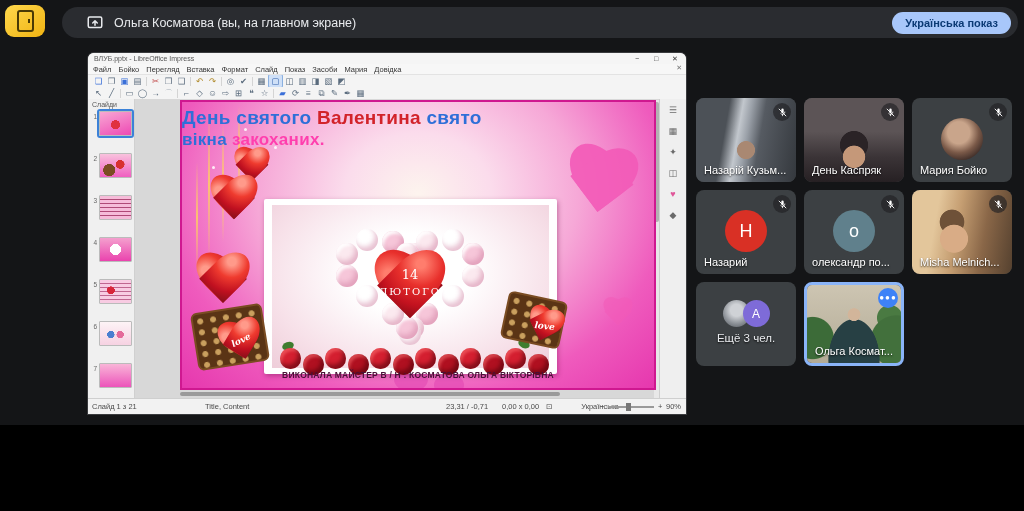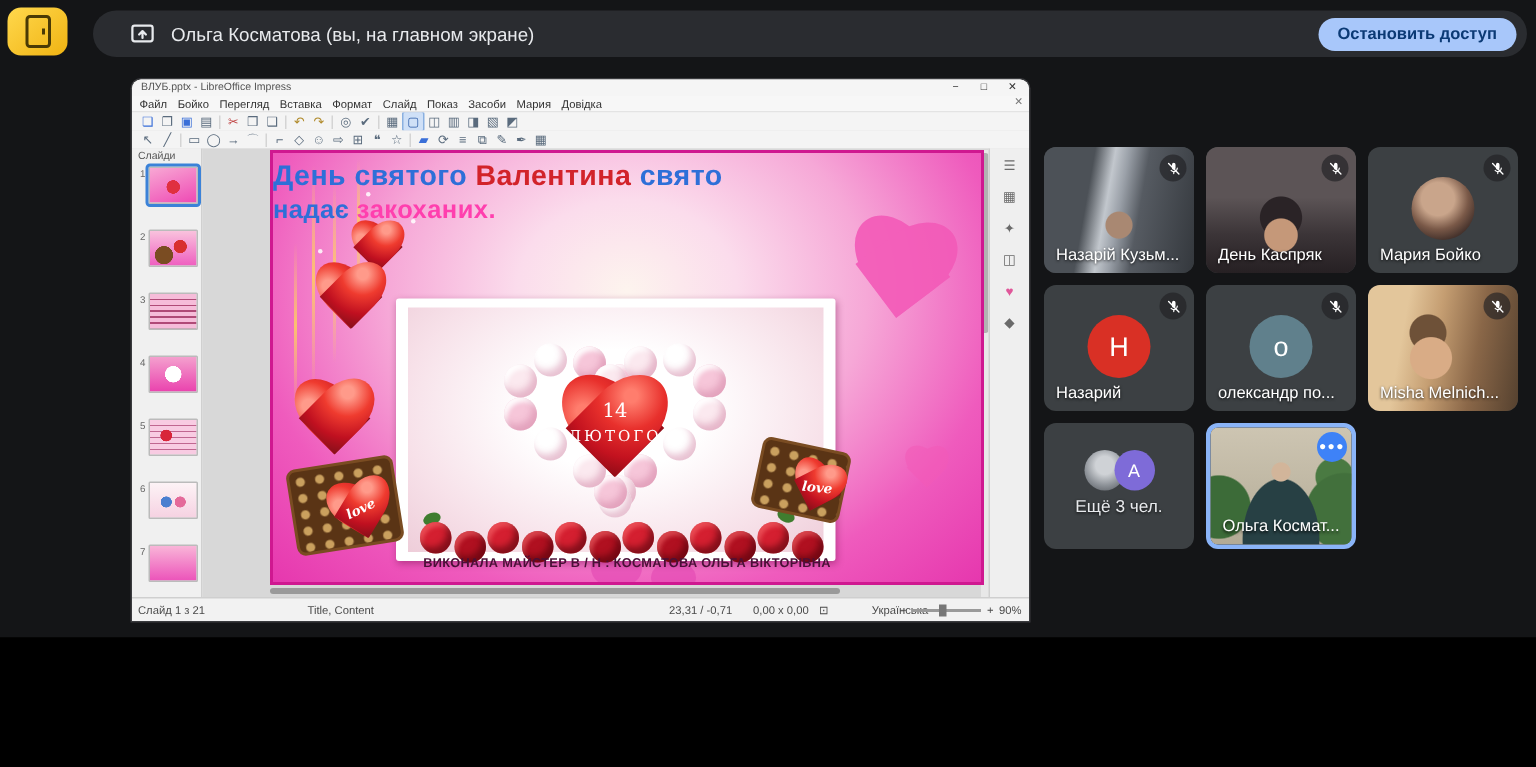--- a/index.html
+++ b/index.html
@@ -217,21 +217,21 @@
 
   <div class="app-badge">
     <div class="door"></div>
   </div>
   <div class="topbar">
     <svg class="shicon" viewBox="0 0 24 24">
       <rect x="3" y="4" width="18" height="14" rx="2" fill="none" stroke="#e8eaed" stroke-width="2"></rect>
       <path d="M12 15V9m0 0l-3 3m3-3l3 3" stroke="#e8eaed" stroke-width="2" fill="none" stroke-linecap="round"></path>
     </svg>
     <span class="ptxt">Ольга Косматова (вы, на главном экране)</span>
-    <button class="stopbtn">Остановить доступ</button>
+    <button class="stopbtn">Українська показ</button>
   </div>
 
   <div class="lo-win">
     <div class="lo-title">
       <span>ВЛУБ.pptx - LibreOffice Impress</span>
     </div>
     <span class="lo-ctl lo-min">−</span>
     <span class="lo-ctl lo-max">□</span>
     <span class="lo-ctl lo-close">✕</span>
 
@@ -365,21 +365,21 @@
     <span class="spark sp1"></span>
       <span class="spark sp2"></span>
     <span class="spark sp3"></span>
       <span class="spark sp4"></span>
     <span class="wdot wd1"></span>
       <span class="wdot wd2"></span>
     <span class="wdot wd3"></span>
 
     <div class="sl-title">
       <span class="c-blue">День святого </span><span class="c-red">Валентина</span><span class="c-blue"> свято</span>
-      <span class="l2"><span class="c-blue">надає </span><span class="c-pink">закоханих.</span></span>
+      <span class="l2"><span class="c-blue">вікна </span><span class="c-pink">закоханих.</span></span>
     </div>
 
     <div class="heart h-redgrad h1"></div>
     <div class="heart h-redgrad h2"></div>
     <div class="heart h-redgrad h3"></div>
     <div class="heart h-pinkbig"></div>
     <div class="heart h-pinksm"></div>
     <div class="petal pt1"></div>
     <div class="petal pt2"></div>
 

